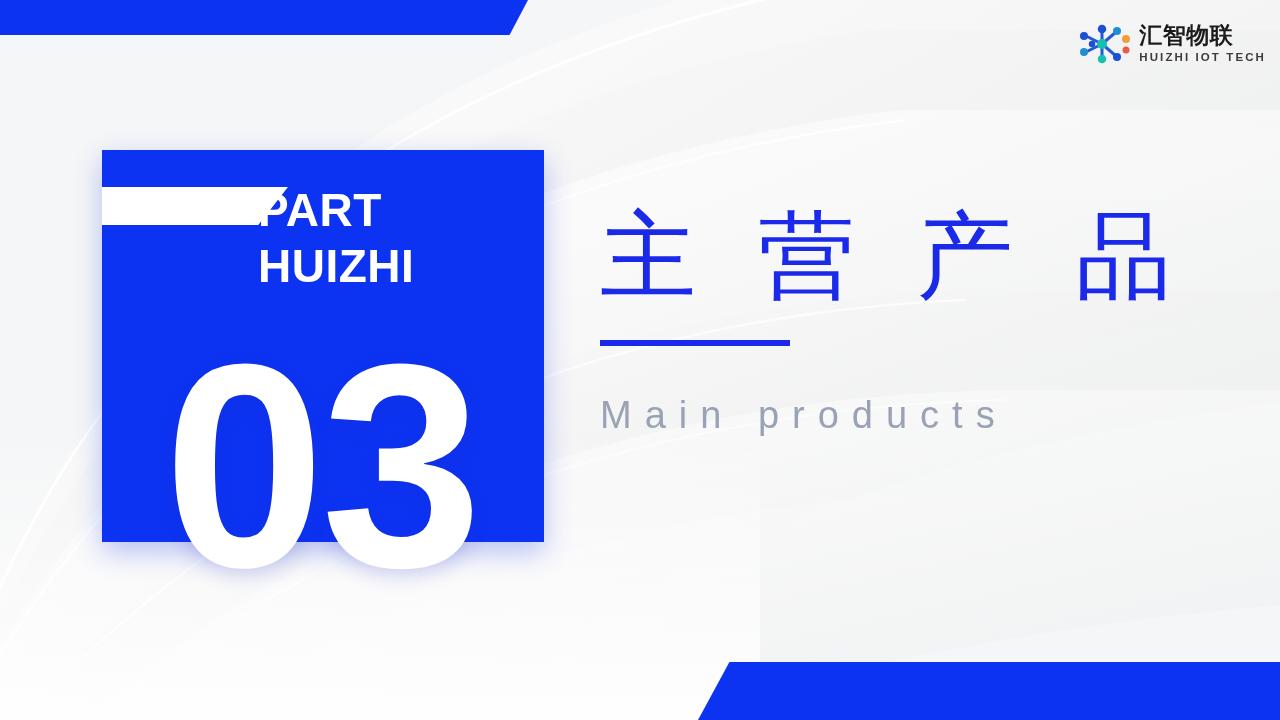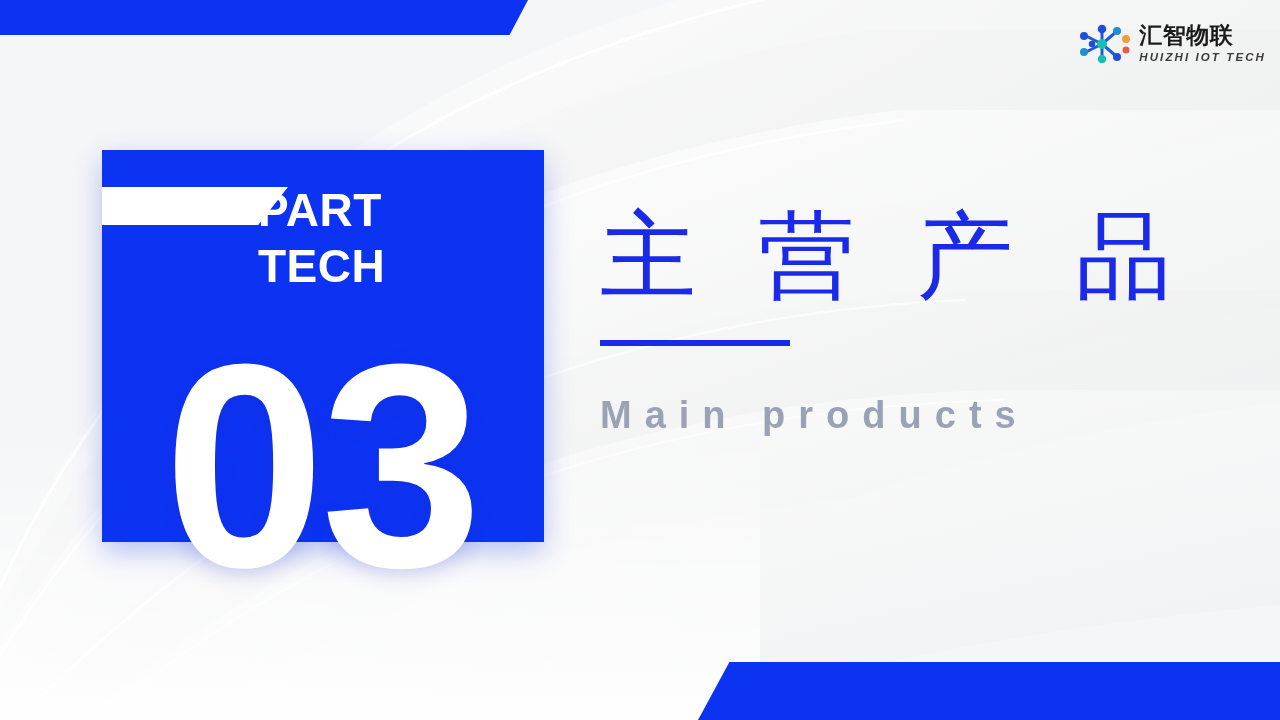--- a/index.html
+++ b/index.html
@@ -118,21 +118,21 @@
   #title-rule {
     margin-top: 32px;
     width: 190px;
     height: 6px;
     background: var(--title);
   }
   #subtitle-en {
     margin-top: 48px;
     color: var(--subtitle);
     font-size: 38px;
-    font-weight: 700;
+    font-weight: 400;
     letter-spacing: 13px;
     white-space: nowrap;
   }
 
   
   #logo {
     position: absolute;
     right: 14px;
     top: 24px;
     display: flex;
@@ -146,21 +146,20 @@
     font-size: 23px;
     font-weight: 700;
     letter-spacing: 0.5px;
     font-family: "DejaVu Sans", "Liberation Sans", sans-serif;
   }
   #logo-en {
     margin-top: 5px;
     color: #3b3b3b;
     font-size: 11.5px;
     font-weight: 700;
-    font-style: italic;
     letter-spacing: 2.1px;
   }
 
   :root {
     --brand: #0d33f2;
     --title: #1a2ae8;
     --subtitle: #9aa3b5;
   }
 </style>
 </head>
@@ -209,21 +208,21 @@
   </svg>
 
   <div id="top-bar"></div>
 
   <div id="bottom-bar"></div>
 
   <div id="part-block">
     <div id="part-ribbon"></div>
     <div id="part-label">
       <span class="line">PART</span>
-      <span class="line">TECH</span>
+      <span class="line">HUIZHI</span>
     </div>
     <div id="part-number">03</div>
   </div>
 
   <div id="headings">
     <div id="title-cn">主 营 产 品</div>
     <div id="title-rule"></div>
     <div id="subtitle-en">Main  products</div>
   </div>
 

